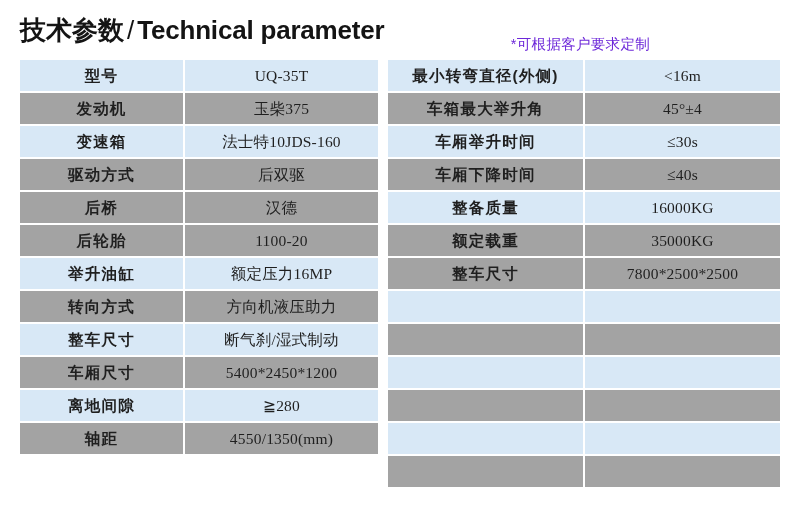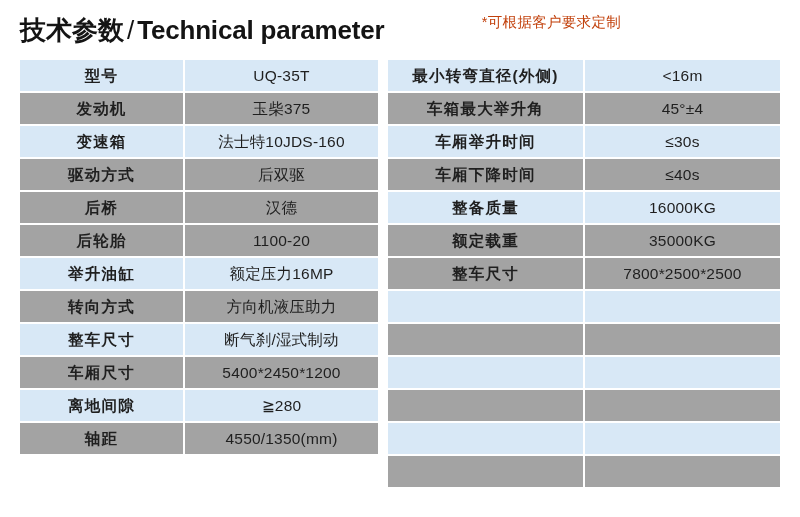--- a/index.html
+++ b/index.html
@@ -24,20 +24,21 @@
     box-sizing: border-box;
   }
 
   
   .header {
     position: absolute;
     left: 0;
     top: 0;
     width: 641px;
     height: 56px;
+    padding-left: 29px;
   }
   .title {
     position: absolute;
     left: 20px;
     top: 13px;
     font-size: 26px;
     line-height: 34px;
     letter-spacing: 0px;
     font-weight: 700;
     color: #141414;
@@ -50,24 +51,24 @@
     font-weight: 400;
     padding: 0 3px;
   }
   .title .en {
     font-weight: 600;
     letter-spacing: -0.2px;
   }
   .note {
     position: absolute;
     right: 20px;
-    top: 12px;
+    top: 34px;
     font-size: 14.5px;
     line-height: 20px;
-    color: #c2410c;
+    color: #6d28d9;
     white-space: nowrap;
     letter-spacing: 0.3px;
   }
 
   
   .tables {
     position: absolute;
     left: 0;
     top: 56px;
     width: 800px;
@@ -92,21 +93,21 @@
     text-align: center;
     vertical-align: middle;
     font-size: 15.5px;
     line-height: 19px;
     color: #1f1f1f;
     border-bottom: 2px solid #ffffff;
     border-right: 2px solid #ffffff;
     overflow: hidden;
     white-space: nowrap;
   }
-  .spec-table td:last-child { border-right: none; }
+  .spec-table td:last-child { border-right: none; font-family: Liberation Serif, serif; }
   .spec-table tr:last-child td { border-bottom: none; }
 
   
   .spec-table tr.odd  td { background: #d8e8f6; }
   .spec-table tr.even td { background: #a3a3a3; }
 
   .spec-table td.label {
     font-weight: 700;
     letter-spacing: 1.2px;
   }

